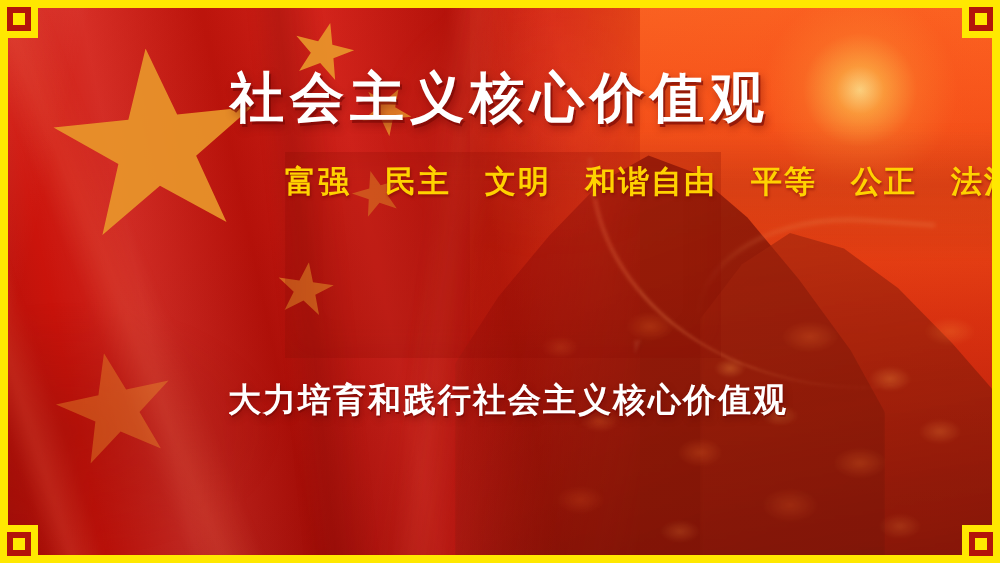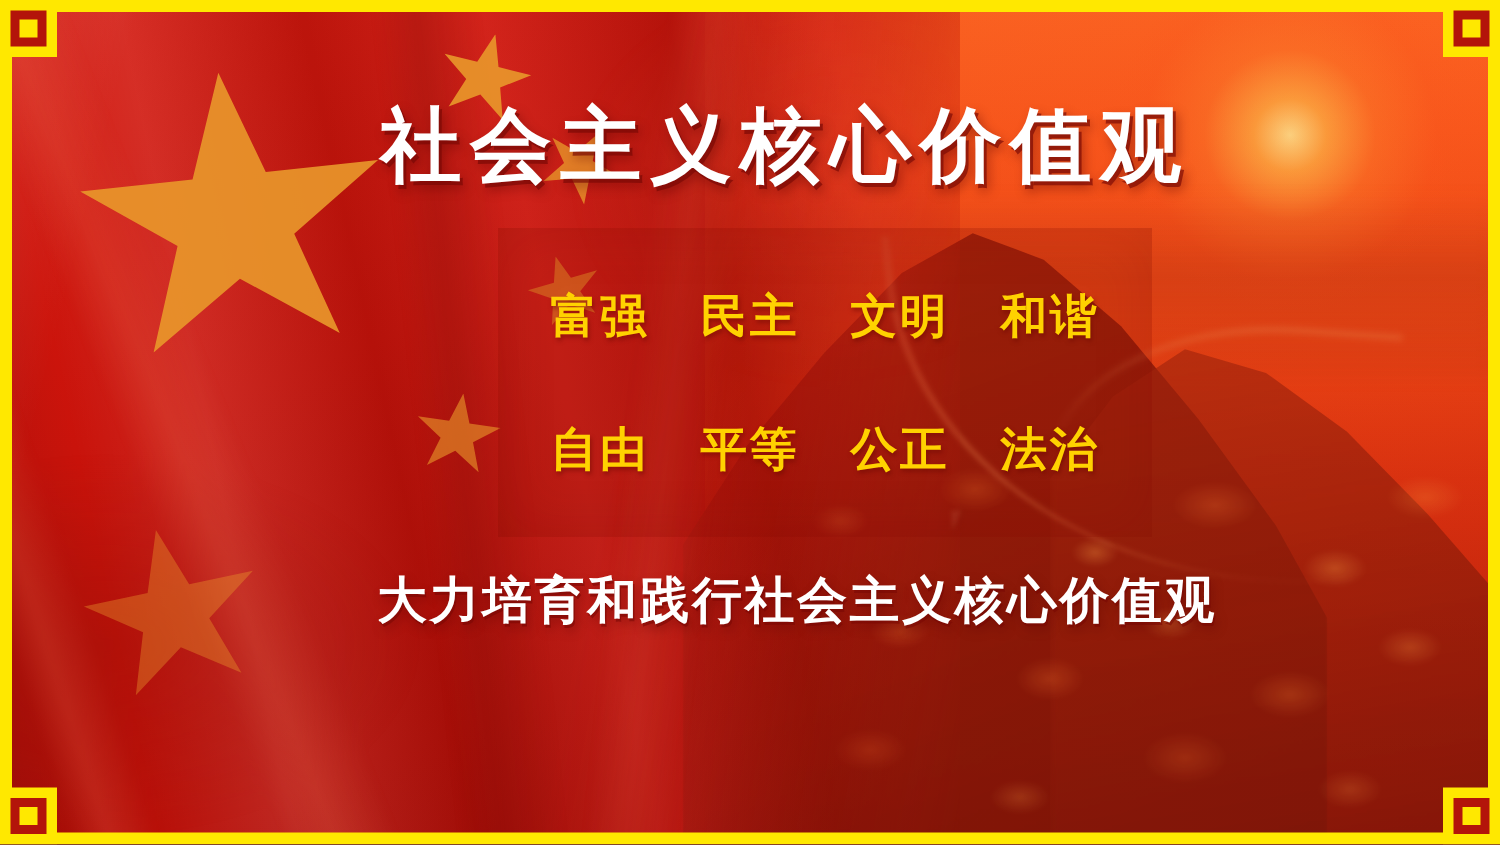--- a/index.html
+++ b/index.html
@@ -229,21 +229,21 @@
     box-sizing: border-box;
     border: 6px solid #b3140a;
     background: #ffe800;
   }
   .corner.tl { left: 0;  top: 0; }
   .corner.tr { right: 0; top: 0; }
   .corner.bl { left: 0;  bottom: 0; }
   .corner.br { right: 0; bottom: 0; }
 
   
-  .content { position: absolute; inset: 0; margin-left: 47px; }
+  .content { position: absolute; inset: 0; }
 
   .main-title {
     position: absolute;
     top: 68px; left: 0; right: 0;
     text-align: center;
     color: #ffffff;
     font-size: 54px;
     font-weight: bold;
     letter-spacing: 6px;
     line-height: 1.1;
@@ -259,21 +259,20 @@
     width: 436px; height: 206px;
     background: rgba(150,16,8,0.16);
     box-shadow: inset 0 0 40px rgba(120,10,5,0.16);
   }
 
   .values {
     position: absolute;
     left: 285px; top: 152px;
     width: 436px; height: 206px;
     display: flex;
-    flex-direction: column;
     justify-content: space-around;
     padding: 14px 0;
     box-sizing: border-box;
   }
   .values-row {
     display: flex;
     justify-content: center;
     gap: 34px;
   }
   .value-word {

